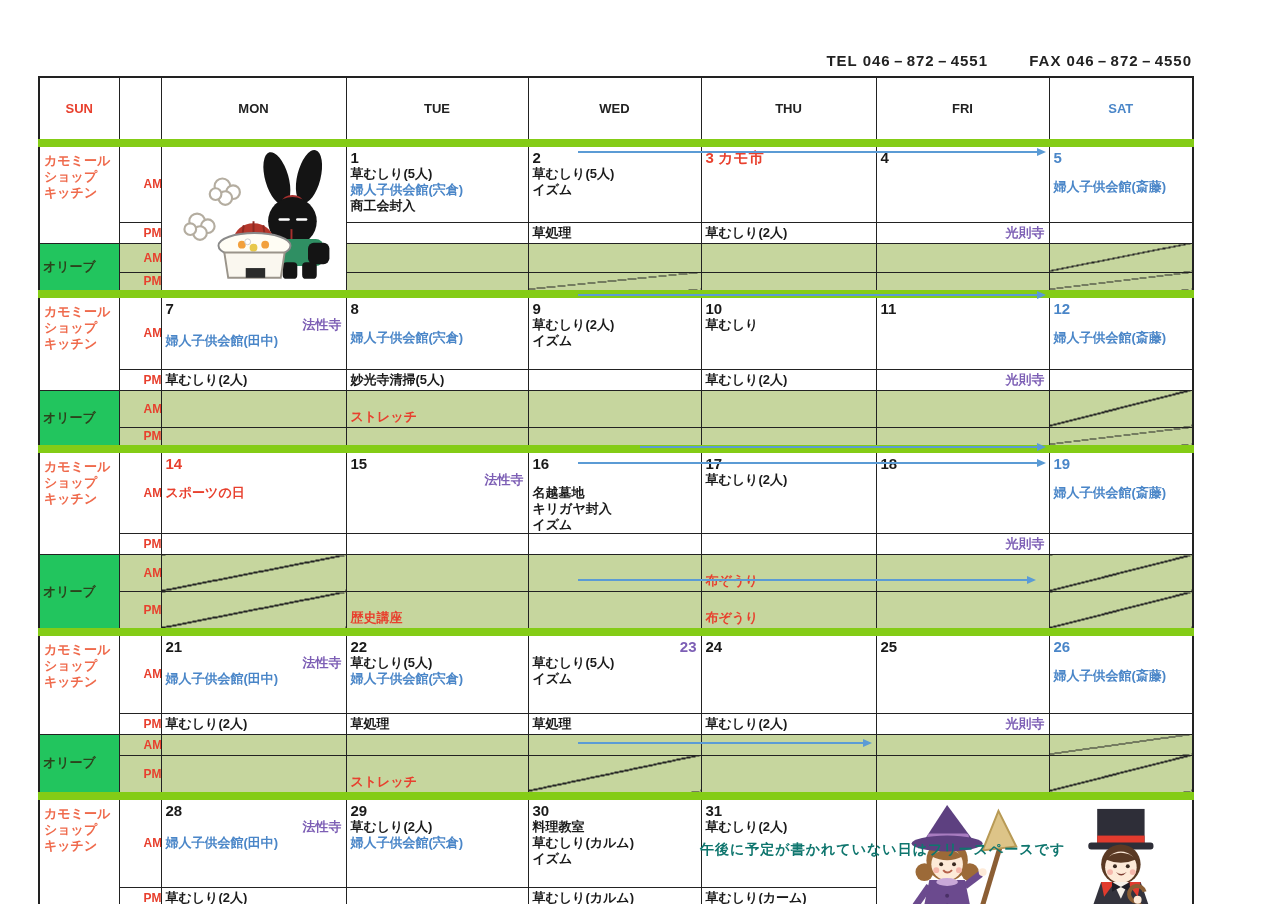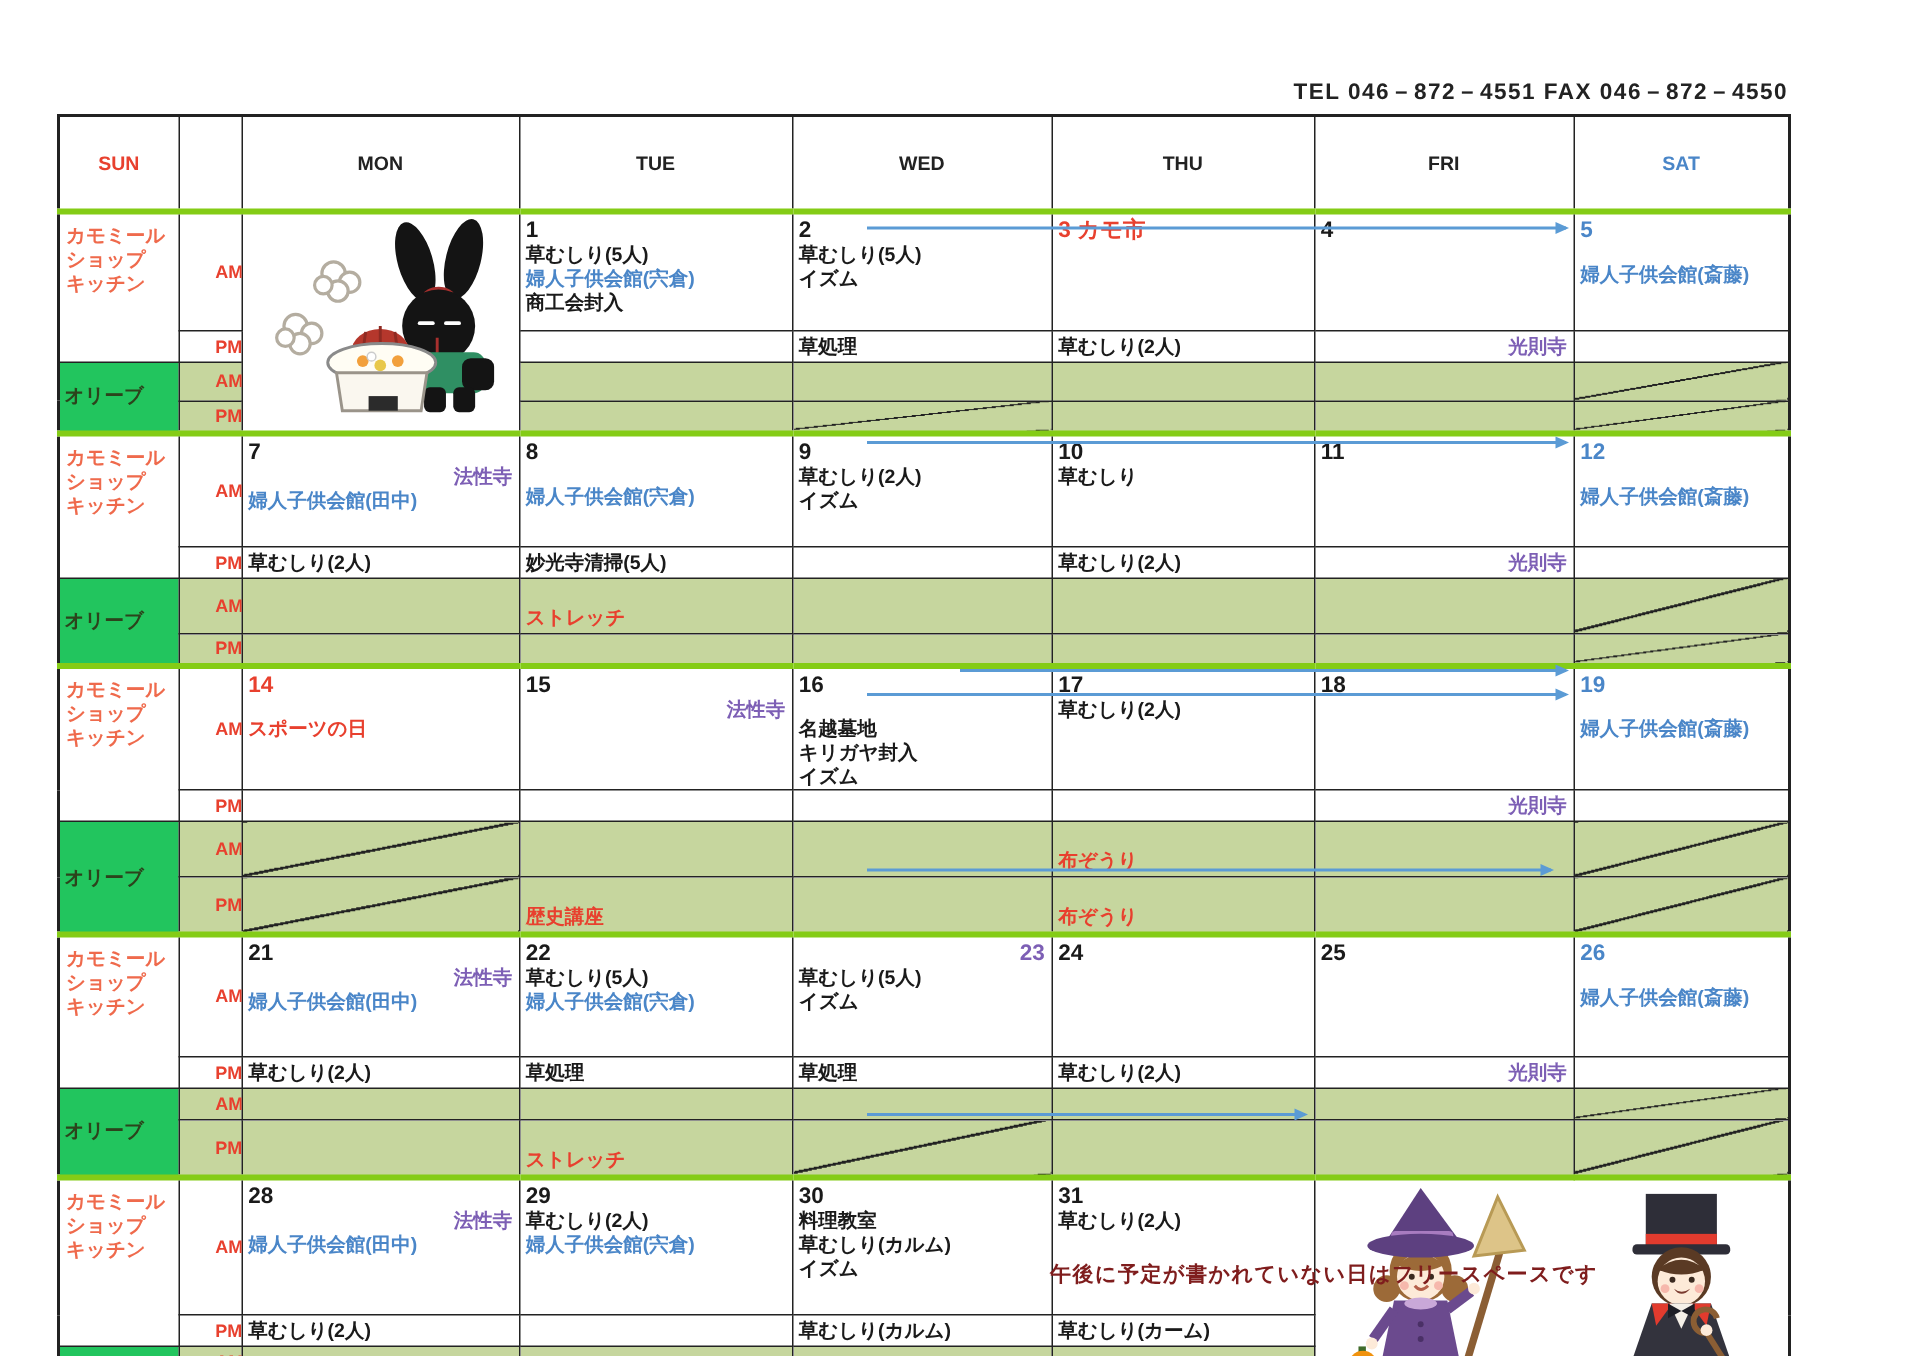--- a/index.html
+++ b/index.html
@@ -1,47 +1,47 @@
 <!DOCTYPE html>
 <html><head>
 <meta charset="utf-8">
 <style>
   html,body{margin:0;padding:0;background:#fff;}
   .sheet{position:relative;width:1280px;height:904px;background:#fff;overflow:hidden;
          font-family:"Liberation Sans","DejaVu Sans",sans-serif;}
   .title{position:absolute;left:42px;top:20px;font-size:21px;font-weight:bold;letter-spacing:1px;color:#222;white-space:nowrap;}
   .t-r{color:#e8502e;} .t-b{color:#4a86c8;} .t-k{color:#222;}
   .contact{position:absolute;top:52px;right:88px;font-size:15px;font-weight:bold;color:#222;letter-spacing:1px;}
-  .contact span + span{}
+  .contact span + span{margin-left:36px;}
   table.cal{position:absolute;left:38px;top:76px;width:1154px;border-collapse:collapse;table-layout:fixed;border:2.5px solid #222;}
   th{border:1px solid #222;border-bottom:2px solid #222;font-size:13px;font-weight:bold;height:25px;color:#222;background:#fff;padding:18px;}
   .h-sun{color:#e8402e;} .h-sat{color:#4a86c8;}
   td{border:1px solid #222;vertical-align:top;padding:0;overflow:hidden;}
-  tr.r-am td{border-top:4px solid #84cc16;}
+  tr.r-am td{border-top:8px solid #84cc16;}
   tr.r-am.w0{height:79px;} tr.r-am.w1{height:75px;} tr.r-am.w2{height:80px;}
   tr.r-am.w3{height:81px;} tr.r-am.w4{height:92px;}
   tr.r-pm{height:21px;} tr.r-oam{height:21px;} tr.r-opm{height:22px;}
   .lab-k{color:#ef6a4c;font-size:13px;font-weight:bold;padding:6px 2px 0 4px;line-height:16px;background:#fff;}
   .lab-o{background:#22c55e;color:#2c431c;font-size:13px;font-weight:bold;padding:0 0 0 3px;vertical-align:middle;}
   .ampm{color:#e8402e;font-size:12px;font-weight:bold;text-align:center;vertical-align:middle;background:#fff;padding-left:24px;}
   .green{background-color:#c6d69e;}
   .day{font-size:13px;background:#fff;}
   .num{font-size:15px;font-weight:bold;line-height:17px;padding:2px 4px 0;white-space:nowrap;}
   .num-suffix{font-size:15px;}
   .ev{font-weight:600;font-size:13px;line-height:16px;padding:0 4px;white-space:nowrap;}
   .gap{margin-top:13px;}
   .pmcell .ev{line-height:19px;}
   .ocell .ev{line-height:20px;margin-top:16px;}
   .c-k{color:#1a1a1a;} .c-r{color:#e8402e;} .c-b{color:#4a86c8;} .c-p{color:#7d5fb5;text-align:right;}
   .diag{background-image:linear-gradient(to bottom right,transparent 48%,#222 48%,#222 50.5%,transparent 50.5%);}
   .illu{background:#fff;vertical-align:middle;text-align:center;}
   .arrow{position:absolute;height:0;border-top:2px solid #5b9bd5;}
   .arrow::after{content:"";position:absolute;right:-2px;top:-5px;width:0;height:0;
     border-left:9px solid #5b9bd5;border-top:4px solid transparent;border-bottom:4px solid transparent;}
-  .footnote{position:absolute;left:700px;top:841px;font-size:14px;font-weight:bold;color:#7f1d1d;letter-spacing:1px;}
+  .footnote{position:absolute;left:700px;top:841px;font-size:14px;font-weight:bold;color:#0f766e;letter-spacing:1px;}
 </style>
 </head>
 <body>
 
 <div class="sheet" id="sheet">
 
 
   <div class="contact">
     <span>TEL 046－872－4551</span>
     <span>FAX 046－872－4550</span>

